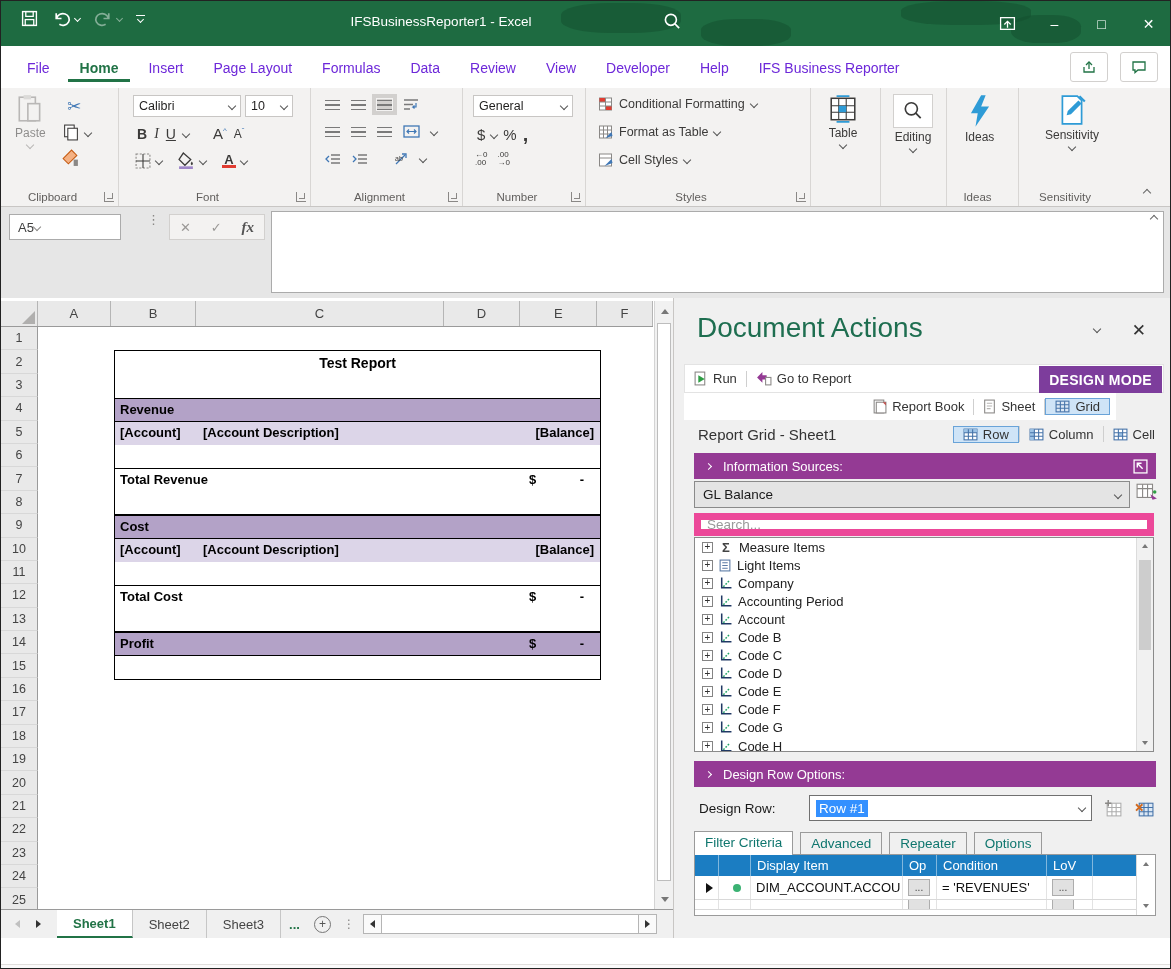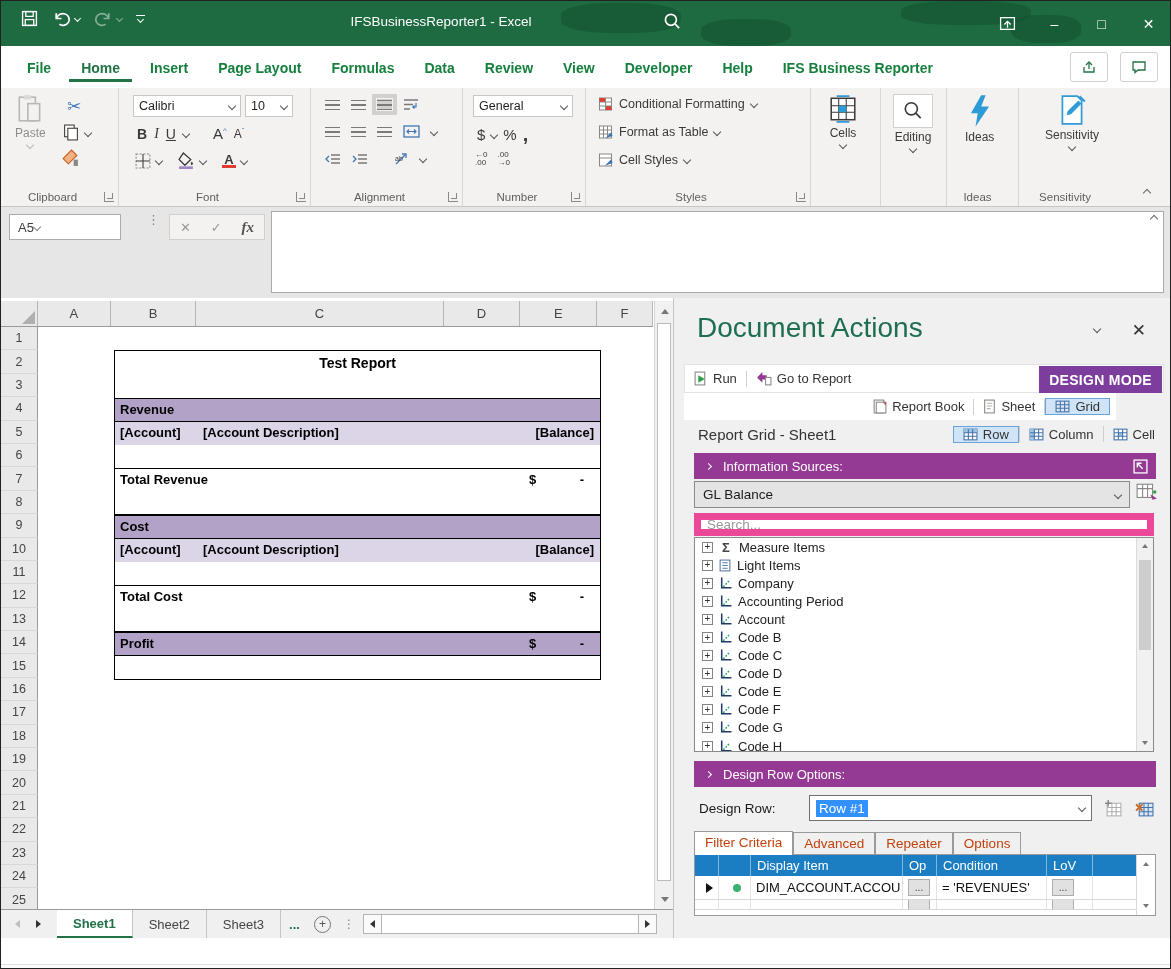--- a/index.html
+++ b/index.html
@@ -16,21 +16,21 @@
   .chev { display:inline-block; width:6px; height:6px; border-right:1.4px solid #555; border-bottom:1.4px solid #555; transform:rotate(45deg); }
   .chev.w { border-color:#fff; width:5px; height:5px; }
   .title-text { position:absolute; left:300px; top:13px; width:280px; text-align:center; color:#fff; font-size:13.5px; }
   .tb-search { position:absolute; left:660px; top:10px; }
   .win-btns { position:absolute; right:0; top:0; height:45px; display:flex; }
   .win-btn { width:47px; height:45px; display:flex; align-items:center; justify-content:center; color:#fff; font-size:14px; }
 
   
   .menubar { position:absolute; left:0; top:45px; width:1171px; height:42px; background:#fff; }
   .mtabs { position:absolute; left:14px; top:0; height:42px; display:flex; align-items:center; gap:6px; }
-  .mtab { padding:8px 12px 6px 12px; font-size:14px; color:#15803d; white-space:nowrap;font-weight:bold; }
+  .mtab { padding:8px 12px 6px 12px; font-size:14px; color:#6d28d9; white-space:nowrap; }
   .mtab.active { color:#217346; font-weight:bold; border-bottom:3px solid #217346; padding-bottom:3px; }
   .menu-right { position:absolute; right:14px; top:6px; display:flex; gap:12px; }
   .menu-right .rbtn { width:38px; height:30px; border:1px solid #d2d0ce; border-radius:3px; display:flex; align-items:center; justify-content:center; background:#fff; }
 
   
   .ribbon { position:absolute; left:0; top:87px; width:1171px; height:119px; background:#f3f2f1; border-bottom:1px solid #c8c6c4; font-size:12px; color:#3b3a39; }
   .rgroup { position:absolute; top:0; height:118px; border-right:1px solid #d8d6d4; }
   .rglabel { position:absolute; bottom:3px; left:0; right:14px; text-align:center; font-size:11.5px; color:#605e5c; }
   .launcher { position:absolute; bottom:4px; right:4px; width:10px; height:10px; border-left:1px solid #8a8886; border-bottom:1px solid #8a8886; }
   .launcher:after { content:""; position:absolute; right:1px; top:1px; width:5px; height:5px; border-right:1.2px solid #8a8886; border-bottom:1.2px solid #8a8886; }
@@ -133,21 +133,21 @@
   .expbox { width:11px; height:11px; border:1px solid #848484; background:#fff; display:flex; align-items:center; justify-content:center; font-size:10px; line-height:1; color:#333; flex:0 0 11px; }
   .sigma { font-size:13px; font-weight:bold; color:#444; width:14px; text-align:center; }
   .tree-scroll { position:absolute; right:0; top:0; width:17px; height:213px; background:#f1f1f1; border-left:1px solid #dcdcdc; }
   .tthumb { position:absolute; left:2px; top:22px; width:12px; height:90px; background:#cdcdcd; }
   .drow-line { position:absolute; left:25px; top:495px; width:460px; height:30px; display:flex; align-items:center; }
   .drow-label { width:110px; font-size:13.5px; color:#1a1a1a; }
   .drow-combo { width:283px; height:26px; background:#fff; border:1px solid #707070; display:flex; align-items:center; justify-content:space-between; padding:0 6px; }
   .selblue { background:#3390ff; color:#fff; padding:1px 3px; font-size:13.5px; }
   .drow-icons { display:flex; gap:12px; margin-left:12px; }
   .ptabs { position:absolute; left:20px; top:533px; display:flex; align-items:flex-end; height:24px; }
-  .ptab { padding:3px 10px 4px 10px; border:1px solid #9a9a9a; border-bottom:none; background:#f0f0f0; margin-right:0; font-size:13.5px; color:#c2410c; }
+  .ptab { padding:3px 10px 4px 10px; border:1px solid #9a9a9a; border-bottom:none; background:#f0f0f0; margin-right:7px; font-size:13.5px; color:#0f766e; }
   .ptab.active { background:#fff; height:24px; position:relative; z-index:2; }
   .filterbox { position:absolute; left:20px; top:556px; width:462px; height:62px; background:#fff; border:1px solid #9a9a9a; }
   .fhead { display:flex; height:21px; background:#1b7dc2; color:#fff; font-size:13px; }
   .fhc { display:flex; align-items:center; padding-left:6px; border-right:1px solid rgba(255,255,255,.45); overflow:hidden; white-space:nowrap; }
   .frow { display:flex; height:24px; border-bottom:1px solid #d9d9d9; font-size:13px; color:#111; }
   .fc { display:flex; align-items:center; padding-left:5px; border-right:1px solid #e3e3e3; overflow:hidden; white-space:nowrap; }
   .dotbtn { width:22px; height:17px; background:#e1e1e1; border:1px solid #adadad; font-size:10px; color:#444; display:flex; align-items:center; justify-content:center; line-height:0; }
   .greendot { width:8px; height:8px; border-radius:50%; background:#3bb273; }
   .fscroll { position:absolute; right:0; top:0; width:19px; height:60px; background:#fff; border-left:1px solid #d9d9d9; }
   svg { display:block; }
@@ -422,21 +422,21 @@
     </div>
 
     <div class="rgroup" style="left:810px;width:70px">
       <div class="bigbtn" style="left:17px">
         <svg width="30" height="30" viewBox="0 0 28 28">
             <rect x="3" y="4" width="22" height="20" fill="#fff" stroke="#3b3a39" stroke-width="1.4"></rect>
             <path d="M3 11 H25 M3 17 H25 M10 4 V24 M17 4 V24" stroke="#3b3a39"></path>
             <rect x="10" y="11" width="7" height="6" fill="#2e9bd6"></rect>
             <path d="M8 2 H20 M8 26 H20" stroke="#2e9bd6" stroke-width="1.6"></path>
           </svg>
-        <span class="cap">Cells</span>
+        <span class="cap">Table</span>
         <span class="chev"></span>
       </div>
     </div>
 
     <div class="rgroup" style="left:880px;width:66px">
       <div class="bigbtn" style="left:12px">
         <span style="width:40px;height:34px;background:#fff;border:1px solid #d2d0ce;display:flex;align-items:center;justify-content:center">
           <svg width="22" height="22" viewBox="0 0 20 20">
               <circle cx="8.5" cy="8" r="5.5" fill="none" stroke="#3b3a39" stroke-width="1.5"></circle>
               <path d="M12.5 12 L17 16.5" stroke="#3b3a39" stroke-width="1.6"></path>

